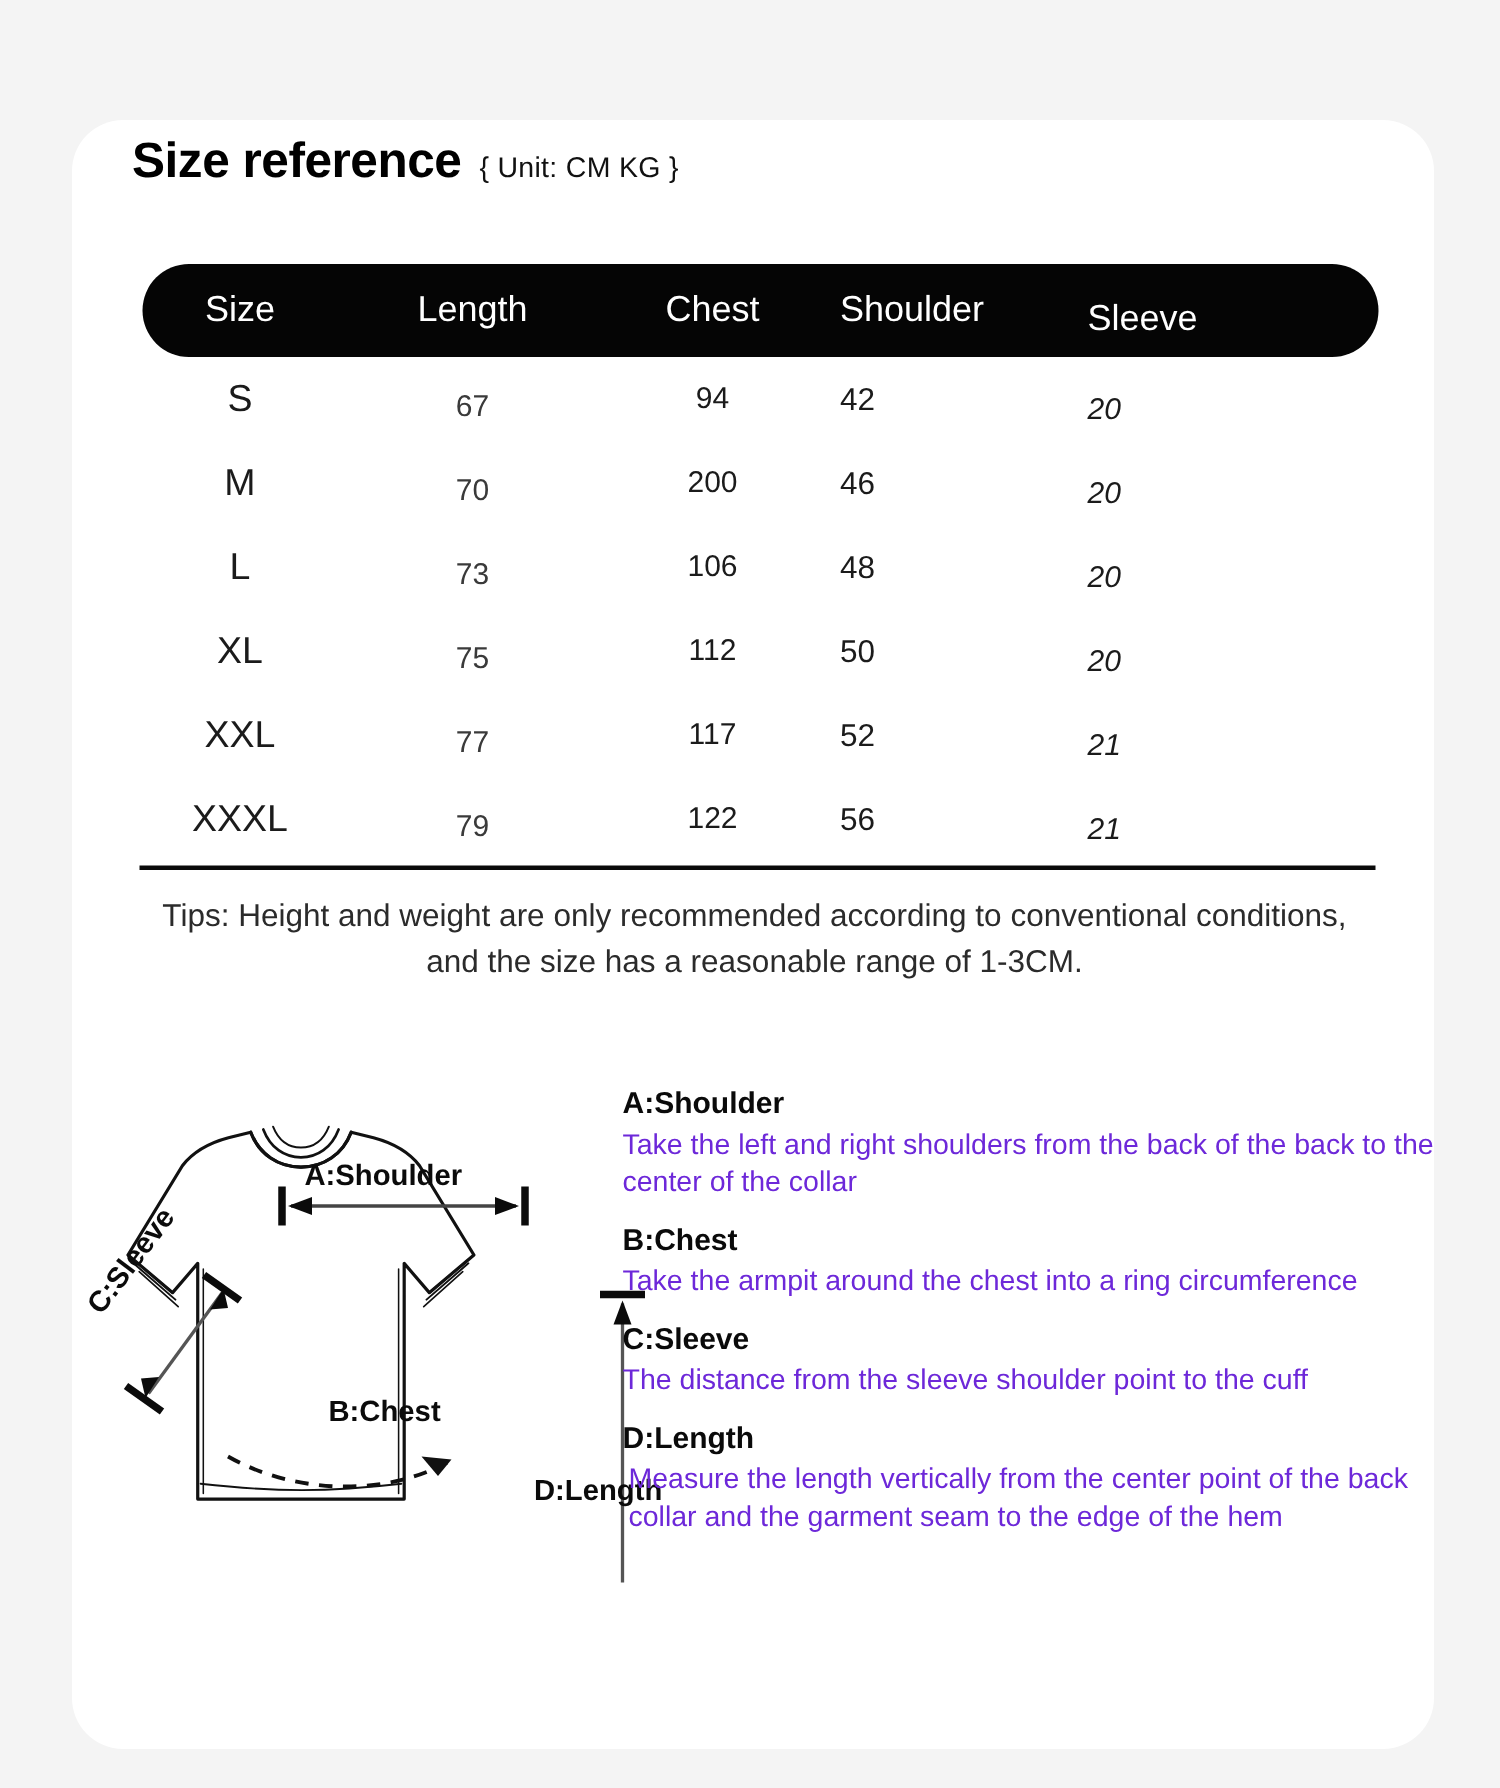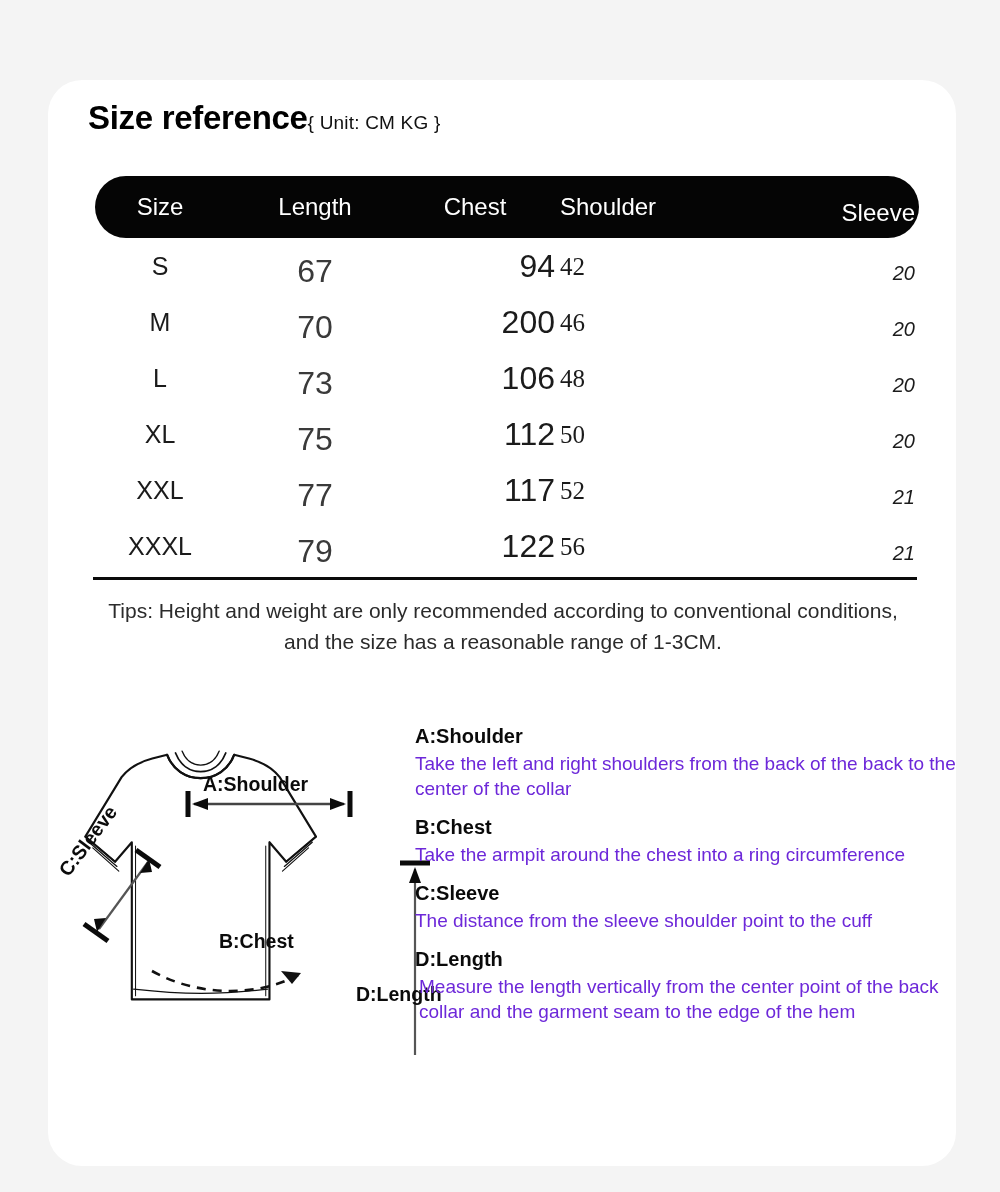--- a/index.html
+++ b/index.html
@@ -23,76 +23,77 @@
     width: 908px;
     height: 1086px;
     background: #ffffff;
     border-radius: 34px;
   }
 
   
   #title-row {
     position: absolute;
     left: 40px;
-    top: 19px;
+    top: 8px;
     display: flex;
     align-items: baseline;
   }
   #title-main {
     font-size: 33px;
     font-weight: bold;
     letter-spacing: -0.3px;
     color: #000;
   }
   #title-unit {
     font-size: 19px;
     font-weight: normal;
     color: #111;
+    margin-left: 12px;
     letter-spacing: 0.2px;
   }
 
   
   #size-table {
     position: absolute;
     left: 47px;
     top: 96px;
     width: 824px;
   }
   .trow {
     display: flex;
     align-items: center;
   }
   .c0 { width: 132px; text-align: center; }
   .c1 { width: 170px; text-align: center; }
   .c2 { width: 160px; text-align: center; }
   .c3 { width: 172px; }
-  .c4 { width: 190px; text-align: right; margin-top: 12px; }
+  .c4 { width: 190px; text-align: left; margin-top: 12px; }
 
   #thead {
     background: #050505;
     border-radius: 31px;
     height: 62px;
     color: #ffffff;
     font-size: 24px;
   }
   #thead .c0 { transform: translateX(-1px); }
   #thead .c1 { transform: translateX(3px); }
   #thead .c2 { transform: translateX(-2px); }
   #thead .c3 { transform: translateX(3px); }
   #thead .c4 { transform: translateX(-4px); }
 
   .tbody-row {
     height: 56px;
     font-size: 25px;
     color: #1b1b1b;
   }
   .tbody-row .c0 { transform: translateX(-1px); }
-  .tbody-row .c1 { font-size: 32px; transform: translate(3px, 5px); color: #3a3a3a; }
-  .tbody-row .c2 { font-size: 32px; transform: translate(-2px, 0px); text-align: right; }
-  .tbody-row .c3 { font-size: 25px; transform: translate(3px, 1px); font-family: Liberation Serif, serif; }
+  .tbody-row .c1 { font-size: 20px; transform: translate(3px, 5px); color: #3a3a3a; }
+  .tbody-row .c2 { font-size: 20px; transform: translate(-2px, 0px); }
+  .tbody-row .c3 { font-size: 21px; transform: translate(3px, 1px); }
   .tbody-row .c4 { font-size: 20px; transform: translate(-4px, 1px); font-style: italic; }
 
   #table-rule {
     position: absolute;
     left: 45px;
     top: 497px;
     width: 824px;
     height: 3px;
     background: #0a0a0a;
   }

